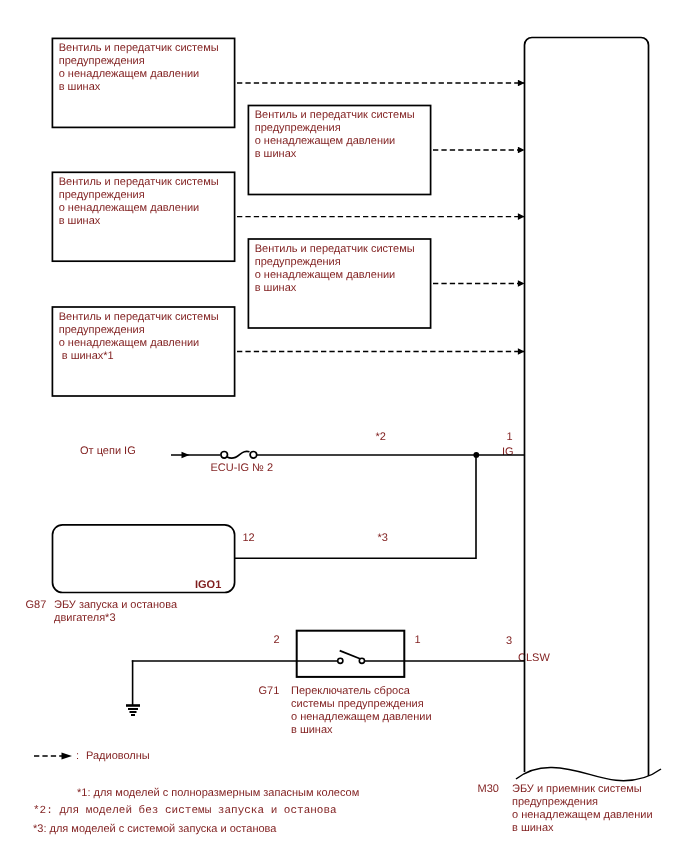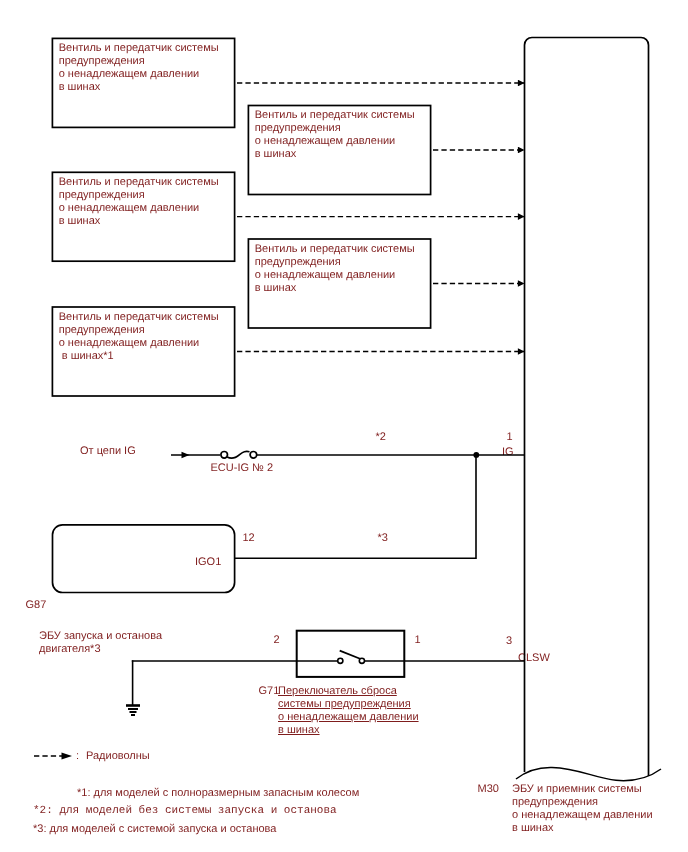--- a/index.html
+++ b/index.html
@@ -42,31 +42,31 @@
 предупреждения
 о ненадлежащем давлении
  в шинах*1</div>
 
   <div class="lbl-s" style="left:80px;top:444.5px;text-align:right;">От цепи IG</div>
   <div class="lbl-s" style="left:210.5px;top:461.5px;">ECU-IG № 2</div>
   <div class="lbl-s" style="left:375.5px;top:430.5px;">*2</div>
   <div class="lbl-s" style="left:506.5px;top:430.5px;">1</div>
   <div class="lbl-s" style="left:502px;top:446px;">IG</div>
 
-  <div class="lbl-s" style="left:195px;top:556px;">IGO1</div>
+  <div class="lbl-s" style="left:195px;top:579px;font-weight:bold;">IGO1</div>
   <div class="lbl-s" style="left:242.5px;top:531.5px;">12</div>
   <div class="lbl-s" style="left:377.5px;top:531.5px;">*3</div>
   <div class="lbl-s" style="left:25.5px;top:598.5px;">G87</div>
-  <div class="lbl" style="left:39px;top:598.5px;width:220px;margin-top:31px;">ЭБУ запуска и останова
+  <div class="lbl" style="left:54px;top:598.5px;width:220px;">ЭБУ запуска и останова
 двигателя*3</div>
 
   <div class="lbl-s" style="left:273.5px;top:633.5px;">2</div>
   <div class="lbl-s" style="left:414.5px;top:633.5px;">1</div>
   <div class="lbl-s" style="left:258.5px;top:684.5px;">G71</div>
-  <div class="lbl" style="left:278px;top:684.5px;width:220px;text-decoration:underline;">Переключатель сброса
+  <div class="lbl" style="left:291px;top:684.5px;width:220px;">Переключатель сброса
 системы предупреждения
 о ненадлежащем давлении
 в шинах</div>
 
   <div class="lbl-s" style="left:506px;top:634.5px;">3</div>
   <div class="lbl-s" style="left:518px;top:652px;">CLSW</div>
   <div class="lbl-s" style="left:477.5px;top:782.5px;">M30</div>
   <div class="lbl" style="left:512px;top:782.5px;width:200px;">ЭБУ и приемник системы
 предупреждения
 о ненадлежащем давлении

